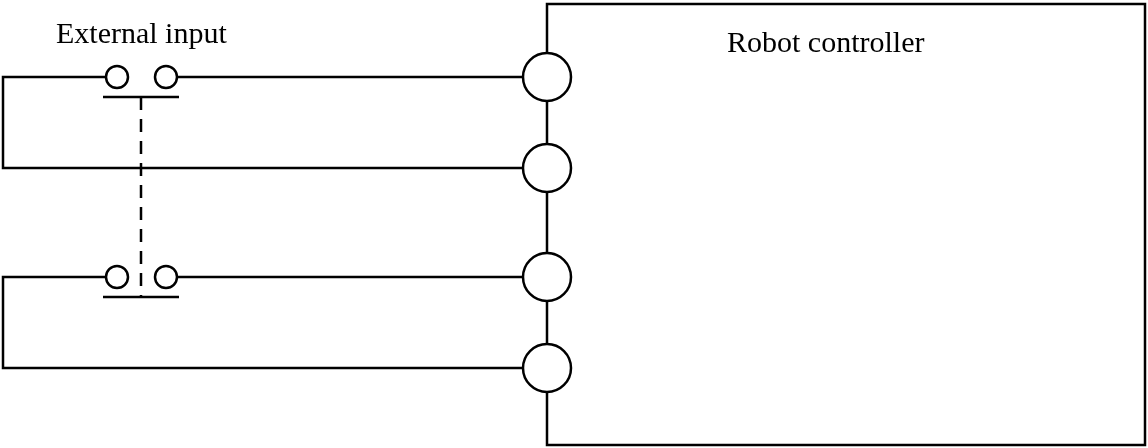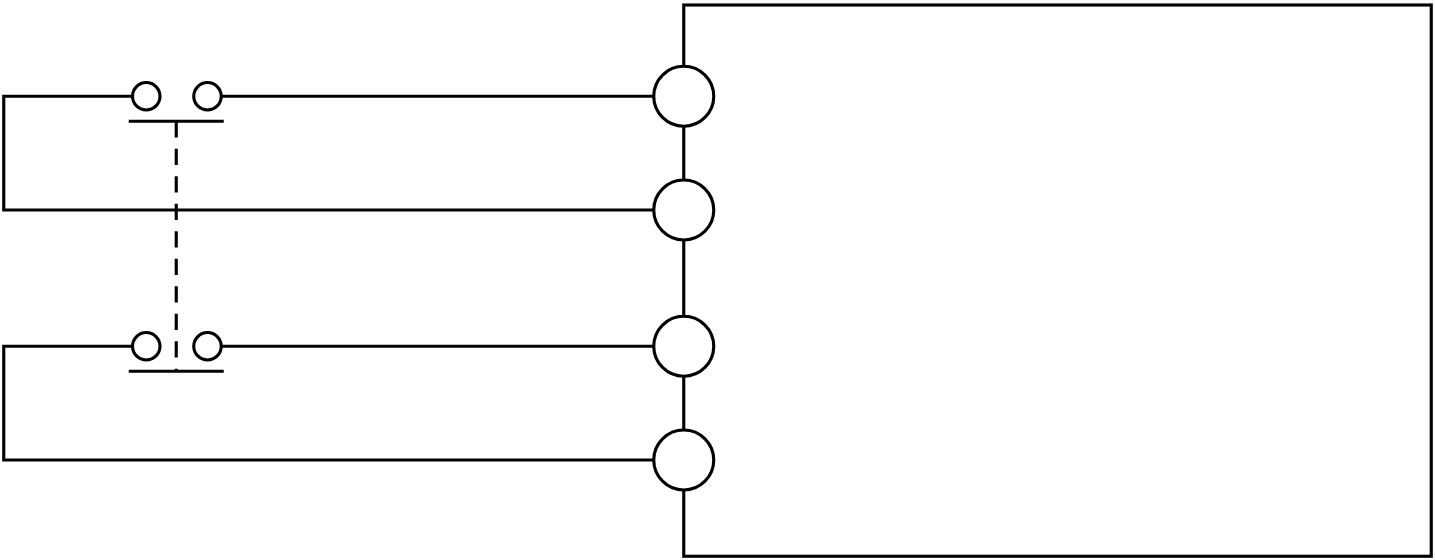--- a/index.html
+++ b/index.html
@@ -50,14 +50,16 @@
 
     <circle class="node" cx="117" cy="277" r="11"></circle>
     <circle class="node" cx="166" cy="277" r="11"></circle>
 
     <circle class="node" cx="547" cy="77" r="24"></circle>
     <circle class="node" cx="547" cy="168" r="24"></circle>
     <circle class="node" cx="547" cy="277" r="24"></circle>
     <circle class="node" cx="547" cy="368" r="24"></circle>
   </svg>
 
+  <div class="label" id="label-external">External input</div>
 
+  <div class="label" id="label-controller">Robot controller</div>
 </div>
 
 </body></html>

